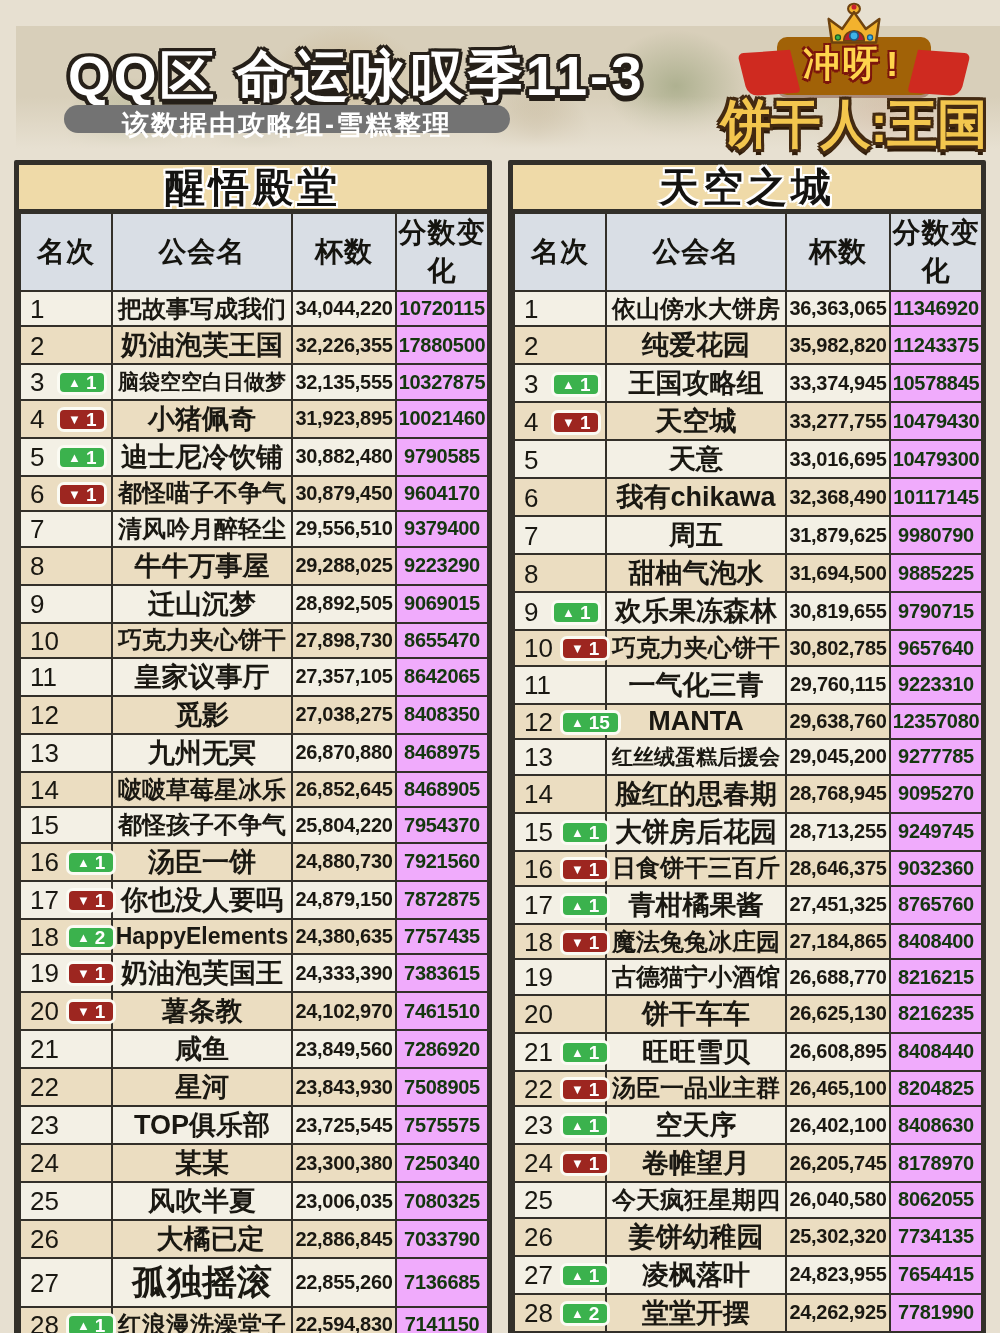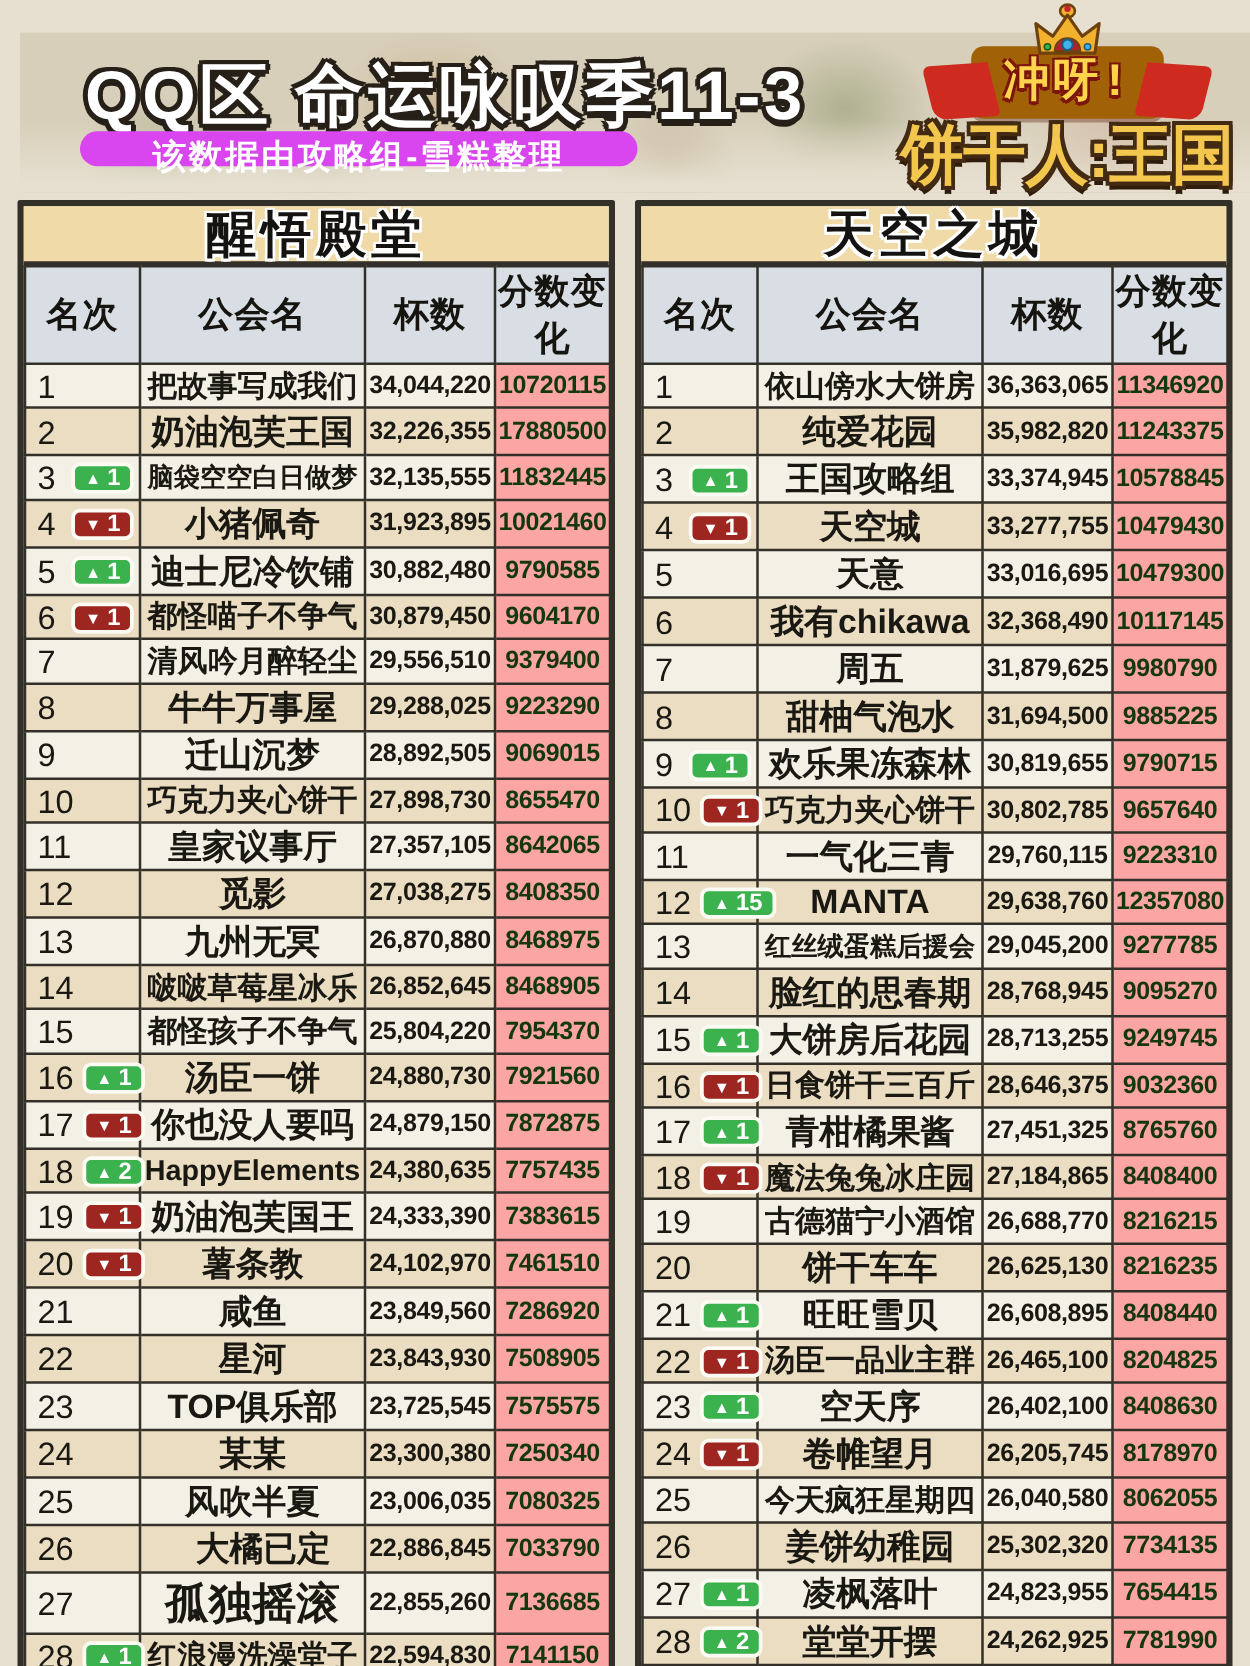--- a/index.html
+++ b/index.html
@@ -33,21 +33,21 @@
     font-size:55px; font-weight:bold; letter-spacing:3px; color:#ffffff;
     text-shadow:
       -3px -3px 0 #262019, 3px -3px 0 #262019, -3px 3px 0 #262019, 3px 3px 0 #262019,
       0 -3px 0 #262019, 0 4px 0 #262019, -4px 0 0 #262019, 4px 0 0 #262019,
       0 6px 0 #262019;
     white-space:nowrap;
   }
   .credit-pill {
     position:absolute; left:48px; top:105px;
     height:28px; line-height:41px; padding:0 58px;
-    background:#d946ef; border-radius:22px;
+    background:#737373; border-radius:22px;
     color:#fff; font-size:27px; font-weight:bold; letter-spacing:2px;
     white-space:nowrap;
     text-align:center;
   }
 
   
   .logo { position:absolute; right:6px; top:2px; width:312px; height:156px;
           display:flex; flex-direction:column; align-items:center; }
   .crown { margin-bottom:-14px; z-index:3; }
   .ribbon {
@@ -105,21 +105,21 @@
     letter-spacing:1px;
   }
   td { height:35.4px; text-align:center; color:#1a1812; }
   tr.odd  td { background:#f3f0e5; }
   tr.even td { background:#ebddc1; }
   td.rank-cell { text-align:left; padding-left:9px; font-size:26px; white-space:nowrap; }
   td.rank-cell .rank { display:inline-block; vertical-align:middle; min-width:20px; }
   td.guild-cell { font-weight:bold; font-size:27px; white-space:nowrap; }
   td.cups-cell { font-size:20px; font-weight:bold; letter-spacing:-0.3px; }
   td.chg-cell  { font-size:20px; font-weight:bold; letter-spacing:-0.3px; }
-  tr.odd td.chg-cell, tr.even td.chg-cell { background:#fca5a5; color:#14370f; }
+  tr.odd td.chg-cell, tr.even td.chg-cell { background:#f0abfc; color:#14370f; }
 
   .badge {
     display:inline-flex; align-items:center; justify-content:center; gap:5px;
     vertical-align:middle; margin-left:7px;
     height:25px; padding:0 8px; border-radius:7px;
     border:3px solid #fbfbf3;
     color:#fff; font-size:19px; font-weight:bold; line-height:1;
     position:relative; z-index:1;
   }
   .badge.up, .badge.new { background:#3bb24d; }
@@ -183,21 +183,21 @@
             <td class="cups-cell">32,226,355</td>
             <td class="chg-cell">17880500</td>
           </tr>
           <tr class="odd">
             <td class="rank-cell"><span class="rank">3</span><span class="badge up">
                 <span class="tri">▲</span>
                 <span>1</span>
               </span></td>
             <td class="guild-cell" style="font-size: 21px;">脑袋空空白日做梦</td>
             <td class="cups-cell">32,135,555</td>
-            <td class="chg-cell">11832445</td>
+            <td class="chg-cell">10327875</td>
           </tr>
           <tr class="even">
             <td class="rank-cell"><span class="rank">4</span><span class="badge down">
                 <span class="tri">▼</span>
                 <span>1</span>
               </span></td>
             <td class="guild-cell" style="font-size: 27px;">小猪佩奇</td>
             <td class="cups-cell">31,923,895</td>
             <td class="chg-cell">10021460</td>
           </tr>

